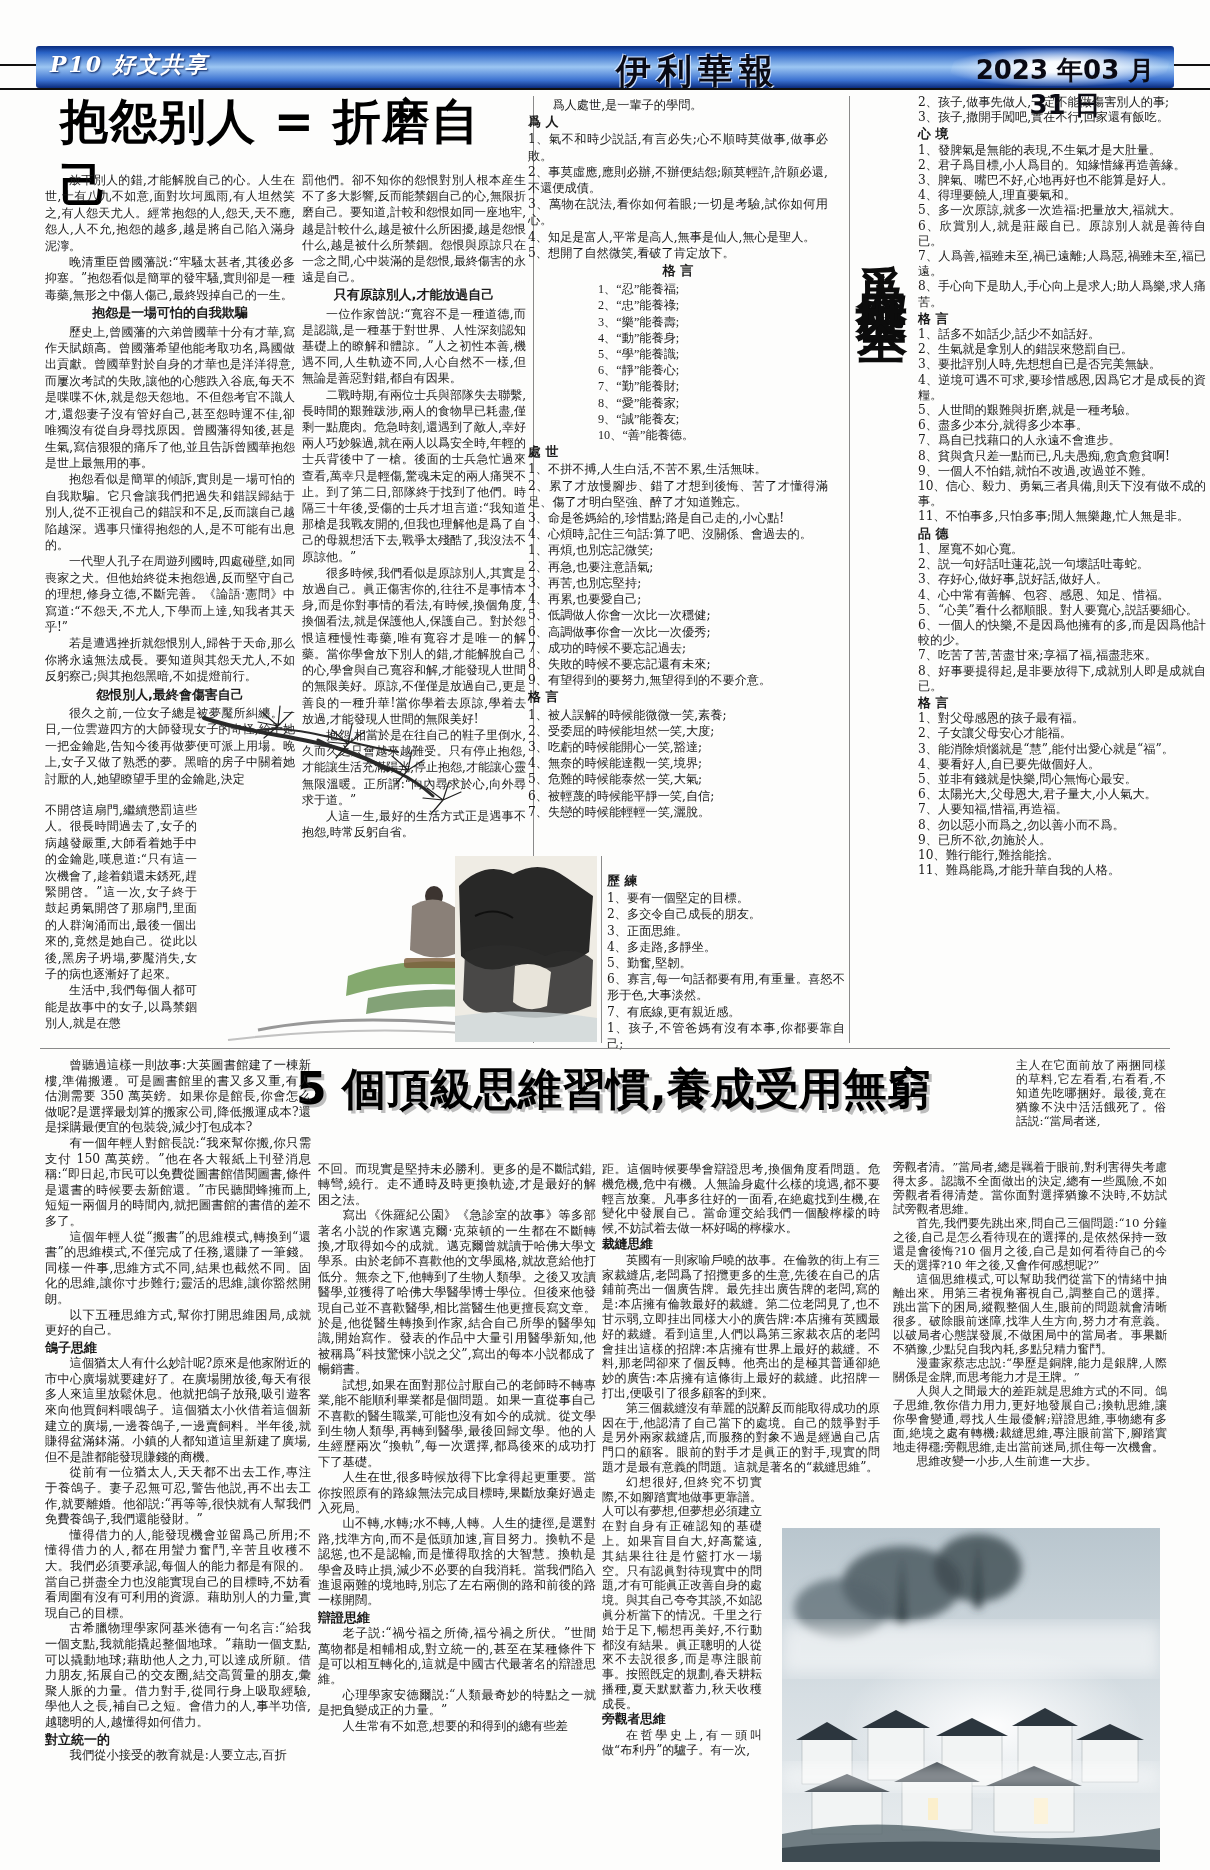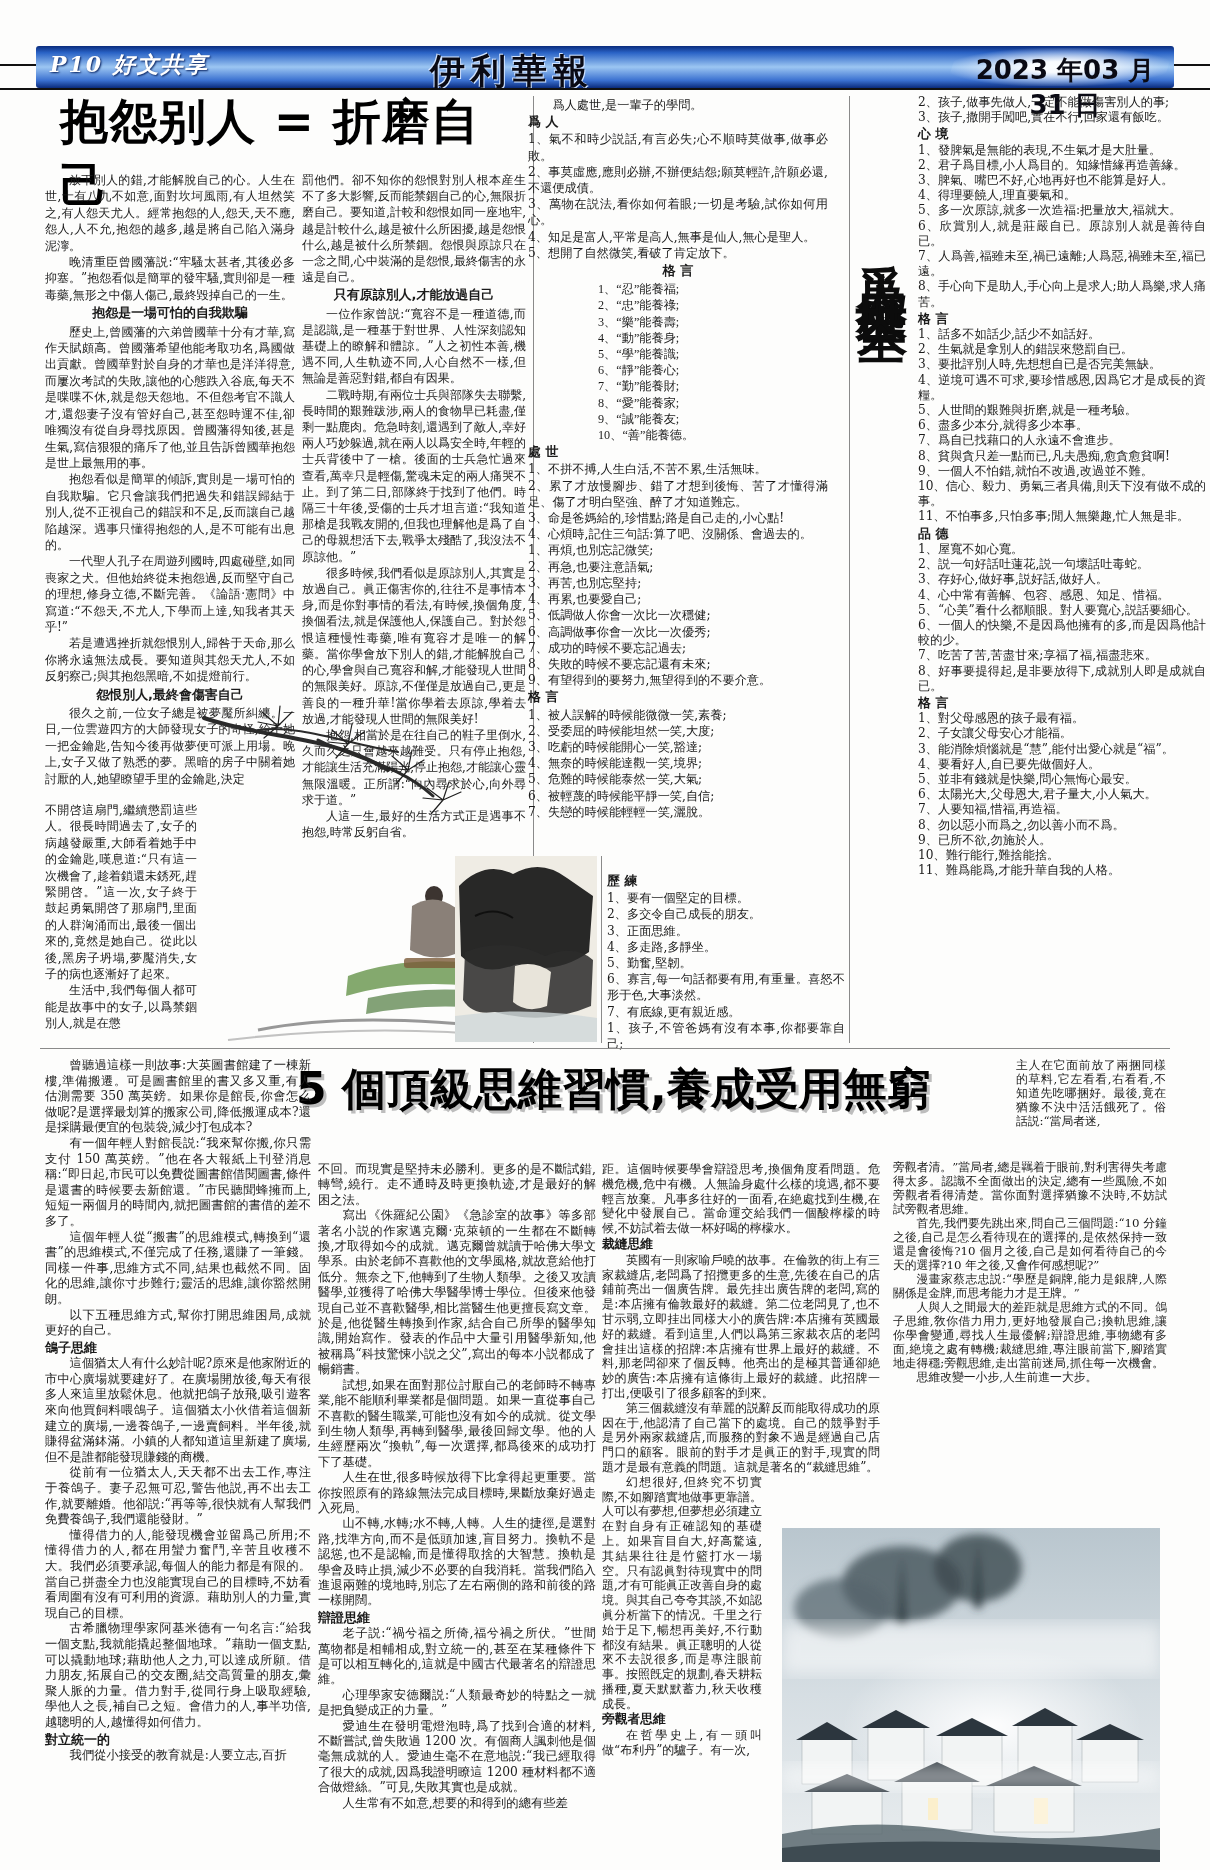--- a/index.html
+++ b/index.html
@@ -8,21 +8,21 @@
   .abs{position:absolute;}
   
   #hdr-bar{left:36px;top:46px;width:1138px;height:42px;
     background:linear-gradient(180deg,#0a2b7c 0%,#2a63c6 16%,#9cc6f2 50%,#3a70d0 82%,#0a2b7c 100%);
     border-radius:3px;}
   #hdr-line{left:0;top:88px;width:1210px;height:2px;background:#111;}
   #hdr-edgeL{left:0;top:64px;width:38px;height:2px;background:#111;}
   #hdr-edgeR{left:1172px;top:64px;width:38px;height:2px;background:#111;}
   #p10{left:50px;top:50px;font-size:22px;font-weight:bold;font-style:italic;color:#ffffff;
        text-shadow:1px 1px 2px #06205e;letter-spacing:2px;}
-  #paper-title{left:430px;top:48px;width:350px;text-align:left;font-size:35px;font-weight:900;
+  #paper-title{left:430px;top:48px;width:350px;text-align:right;font-size:35px;font-weight:900;
        font-family:"DejaVu Sans","Liberation Sans",sans-serif;color:#0a0a14;letter-spacing:6px;
        text-shadow:1px 1px 0 #cfe2ff,-1px -1px 0 #cfe2ff;}
   #date-swoosh{left:952px;top:48px;width:216px;height:38px;transform:skewX(-18deg);
        background:radial-gradient(ellipse at center,rgba(255,255,255,.95) 20%,rgba(255,255,255,0) 75%);}
   #hdr-date{left:960px;top:53px;width:210px;text-align:center;font-size:26px;font-weight:800;
        font-family:"DejaVu Sans","Liberation Sans",sans-serif;color:#0a0a14;}
   
   #headline1{left:60px;top:90px;width:462px;font-size:48px;font-weight:900;letter-spacing:1px;
        font-family:"DejaVu Sans","Liberation Sans",sans-serif;color:#000;}
   #headline2{left:296px;top:1060px;width:716px;font-size:44px;font-weight:900;
@@ -257,38 +257,38 @@
     </div>
   <div class="abs col" id="b2" style="left:318px;top:1162px;width:278px;">
       <div class="blk pc">不回。而現實是堅持未必勝利。更多的是不斷試錯,轉彎,繞行。走不通時及時更換軌迹,才是最好的解困之法。</div>
       <div class="blk p">寫出《侏羅紀公園》《急診室的故事》等多部著名小説的作家邁克爾·克萊頓的一生都在不斷轉換,才取得如今的成就。邁克爾曾就讀于哈佛大學文學系。由於老師不喜歡他的文學風格,就故意給他打低分。無奈之下,他轉到了生物人類學。之後又攻讀醫學,並獲得了哈佛大學醫學博士學位。但後來他發現自己並不喜歡醫學,相比當醫生他更擅長寫文章。於是,他從醫生轉換到作家,結合自己所學的醫學知識,開始寫作。發表的作品中大量引用醫學新知,他被稱爲“科技驚悚小説之父”,寫出的每本小説都成了暢銷書。</div>
       <div class="blk p">試想,如果在面對那位討厭自己的老師時不轉專業,能不能順利畢業都是個問題。如果一直從事自己不喜歡的醫生職業,可能也沒有如今的成就。從文學到生物人類學,再轉到醫學,最後回歸文學。他的人生經歷兩次“換軌”,每一次選擇,都爲後來的成功打下了基礎。</div>
       <div class="blk p">人生在世,很多時候放得下比拿得起更重要。當你按照原有的路線無法完成目標時,果斷放棄好過走入死局。</div>
       <div class="blk p">山不轉,水轉;水不轉,人轉。人生的捷徑,是選對路,找準方向,而不是低頭加速,盲目努力。換軌不是認慫,也不是認輸,而是懂得取捨的大智慧。換軌是學會及時止損,減少不必要的自我消耗。當我們陷入進退兩難的境地時,別忘了左右兩側的路和前後的路一樣開闊。</div>
       <div class="blk hl">辯證思維</div>
       <div class="blk p">老子説:“禍兮福之所倚,福兮禍之所伏。”世間萬物都是相輔相成,對立統一的,甚至在某種條件下是可以相互轉化的,這就是中國古代最著名的辯證思維。</div>
       <div class="blk p">心理學家安德爾説:“人類最奇妙的特點之一就是把負變成正的力量。”</div>
-      <div class="blk p">愛迪生在發明電燈泡時,爲了找到合適的材料,不斷嘗試,曾失敗過 1200 次。有個商人諷刺他是個毫無成就的人。愛迪生毫不在意地説:“我已經取得了很大的成就,因爲我證明瞭這 1200 種材料都不適合做燈絲。”可見,失敗其實也是成就。</div>
       <div class="blk p">人生常有不如意,想要的和得到的總有些差</div>
     </div>
   <div class="abs col" id="b3" style="left:602px;top:1162px;width:278px;">
       <div class="blk pc">距。這個時候要學會辯證思考,換個角度看問題。危機危機,危中有機。人無論身處什么樣的境遇,都不要輕言放棄。凡事多往好的一面看,在絶處找到生機,在變化中發展自己。當命運交給我們一個酸檸檬的時候,不妨試着去做一杯好喝的檸檬水。</div>
       <div class="blk hl">裁縫思維</div>
       <div class="blk p">英國有一則家喻戶曉的故事。在倫敦的街上有三家裁縫店,老闆爲了招攬更多的生意,先後在自己的店鋪前亮出一個廣告牌。最先挂出廣告牌的老闆,寫的是:本店擁有倫敦最好的裁縫。第二位老闆見了,也不甘示弱,立即挂出同樣大小的廣告牌:本店擁有英國最好的裁縫。看到這里,人們以爲第三家裁衣店的老闆會挂出這樣的招牌:本店擁有世界上最好的裁縫。不料,那老闆卻來了個反轉。他亮出的是極其普通卻絶妙的廣告:本店擁有這條街上最好的裁縫。此招牌一打出,便吸引了很多顧客的到來。</div>
       <div class="blk p">第三個裁縫沒有華麗的説辭反而能取得成功的原因在于,他認清了自己當下的處境。自己的競爭對手是另外兩家裁縫店,而服務的對象不過是經過自己店門口的顧客。眼前的對手才是眞正的對手,現實的問題才是最有意義的問題。這就是著名的“裁縫思維”。</div>
       <div class="blk p nrw">幻想很好,但終究不切實際,不如腳踏實地做事更靠譜。人可以有夢想,但夢想必須建立在對自身有正確認知的基礎上。如果盲目自大,好高騖遠,其結果往往是竹籃打水一場空。只有認眞對待現實中的問題,才有可能眞正改善自身的處境。與其自己夸夸其談,不如認眞分析當下的情况。千里之行始于足下,暢想再美好,不行動都沒有結果。眞正聰明的人從來不去説很多,而是專注眼前事。按照旣定的規劃,春天耕耘播種,夏天默默蓄力,秋天收穫成長。</div>
       <div class="blk hl nrw">旁觀者思維</div>
       <div class="blk p nrw">在哲學史上,有一頭叫做“布利丹”的驢子。有一次,</div>
     </div>
   <div class="abs col" id="b4n" style="left:1016px;top:1058px;width:150px;">
       <div class="blk pc">主人在它面前放了兩捆同樣的草料,它左看看,右看看,不知道先吃哪捆好。最後,竟在猶豫不決中活活餓死了。俗話説:“當局者迷,</div>
     </div>
   <div class="abs col" id="b4" style="left:893px;top:1160px;width:274px;">
       <div class="blk pc">旁觀者清。”當局者,總是羈着于眼前,對利害得失考慮得太多。認識不全面做出的決定,總有一些風險,不如旁觀者看得清楚。當你面對選擇猶豫不決時,不妨試試旁觀者思維。</div>
       <div class="blk p">首先,我們要先跳出來,問自己三個問題:“10 分鐘之後,自己是怎么看待現在的選擇的,是依然保持一致還是會後悔?10 個月之後,自己是如何看待自己的今天的選擇?10 年之後,又會作何感想呢?”</div>
+      <div class="blk p">這個思維模式,可以幫助我們從當下的情緒中抽離出來。用第三者視角審視自己,調整自己的選擇。跳出當下的困局,縱觀整個人生,眼前的問題就會清晰很多。破除眼前迷障,找準人生方向,努力才有意義。以破局者心態謀發展,不做困局中的當局者。事果斷不猶豫,少點兒自我內耗,多點兒精力奮鬥。</div>
       <div class="blk p">漫畫家蔡志忠説:“學歷是銅牌,能力是銀牌,人際關係是金牌,而思考能力才是王牌。”</div>
       <div class="blk p">人與人之間最大的差距就是思維方式的不同。鴿子思維,敎你借力用力,更好地發展自己;換軌思維,讓你學會變通,尋找人生最優解;辯證思維,事物總有多面,絶境之處有轉機;裁縫思維,專注眼前當下,腳踏實地走得穩;旁觀思維,走出當前迷局,抓住每一次機會。</div>
       <div class="blk p">思維改變一小步,人生前進一大步。</div>
     </div>
 
   <div class="abs img-box" style="left:782px;top:1528px;width:378px;height:334px;" aria-label="煙雨朦朧的徽派村落風景">
     <svg viewBox="0 0 378 334" xmlns="http://www.w3.org/2000/svg">
       <defs>
         <linearGradient id="sky" x1="0" y1="0" x2="0" y2="1">
           <stop offset="0" stop-color="#b9c6ce"></stop>

